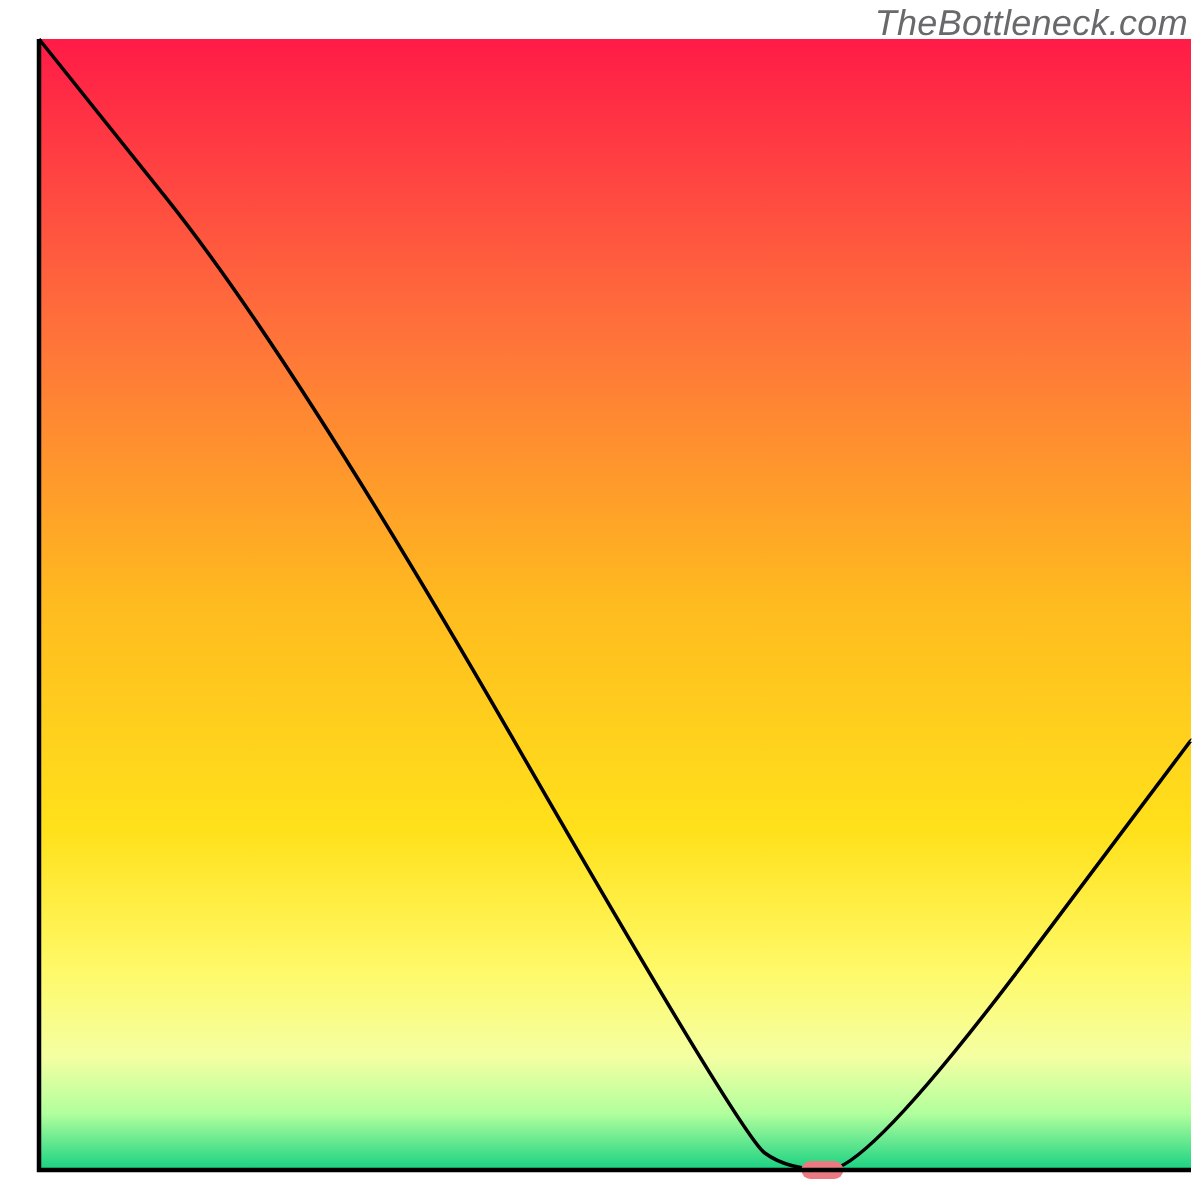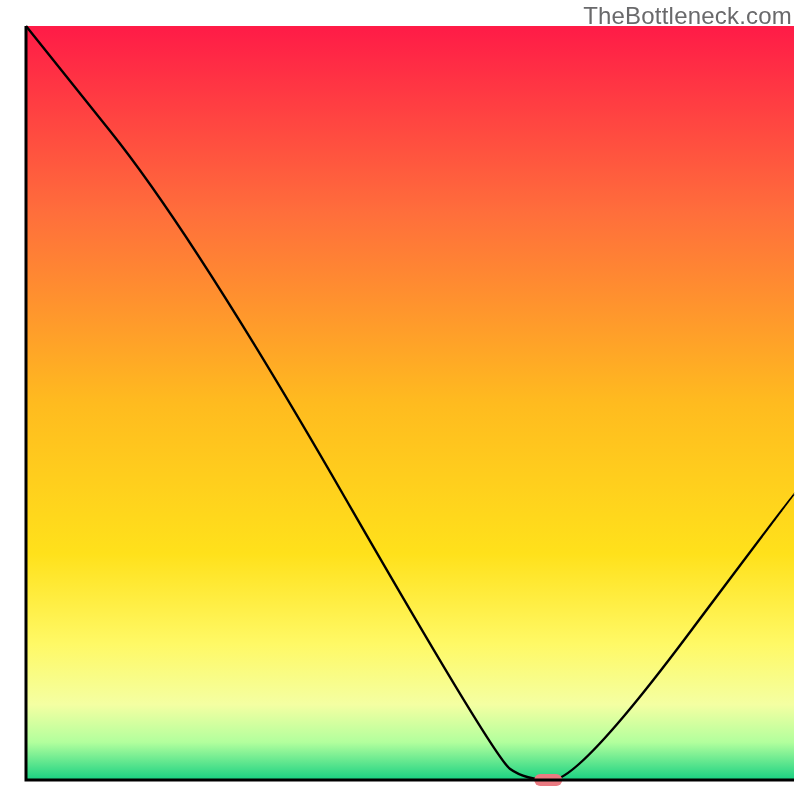--- a/index.html
+++ b/index.html
@@ -7,20 +7,21 @@
     padding: 0;
     width: 800px;
     height: 800px;
     background: #ffffff;
     overflow: hidden;
   }
   .container {
     position: relative;
     width: 800px;
     height: 800px;
+    font-style: italic;
   }
   .watermark {
     position: absolute;
     top: 2px;
     right: 8px;
     font-family: Arial, Helvetica, sans-serif;
     font-size: 24px;
     font-weight: 500;
     color: #69696b;
     letter-spacing: 0.2px;

